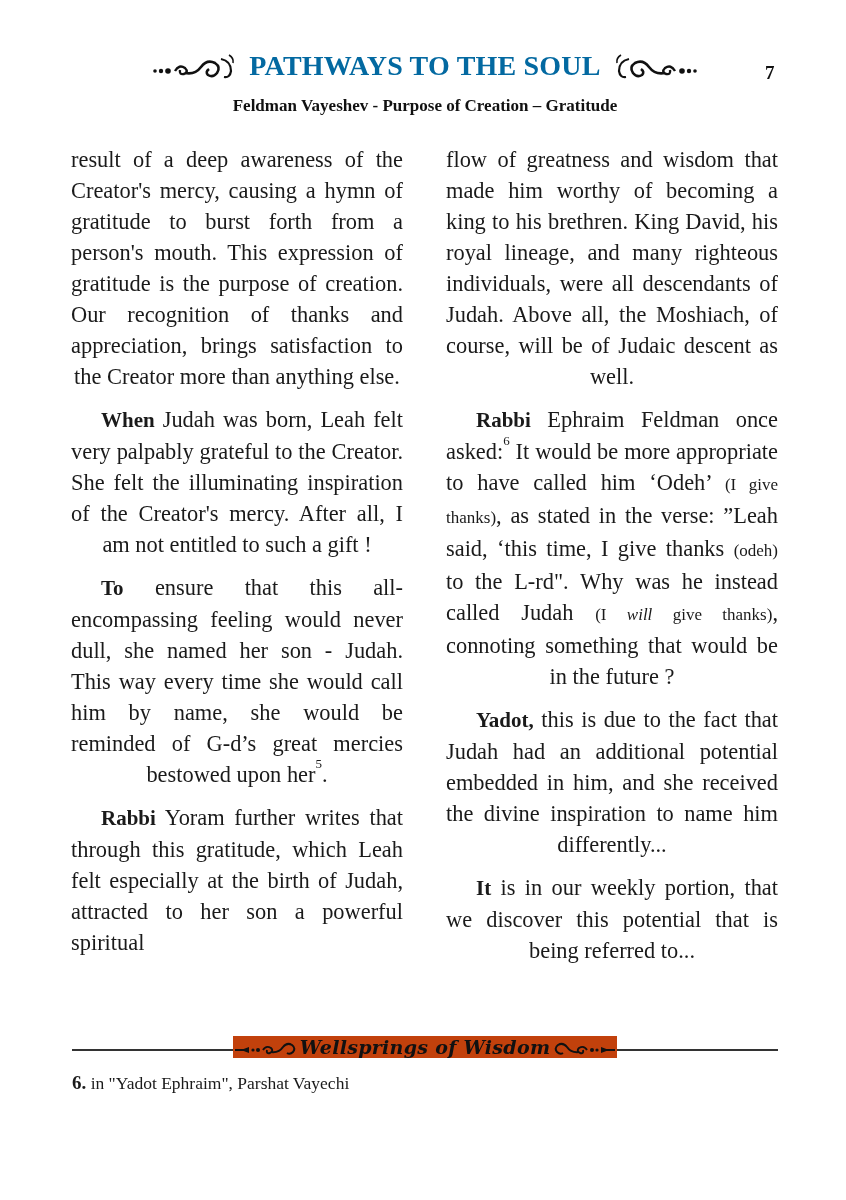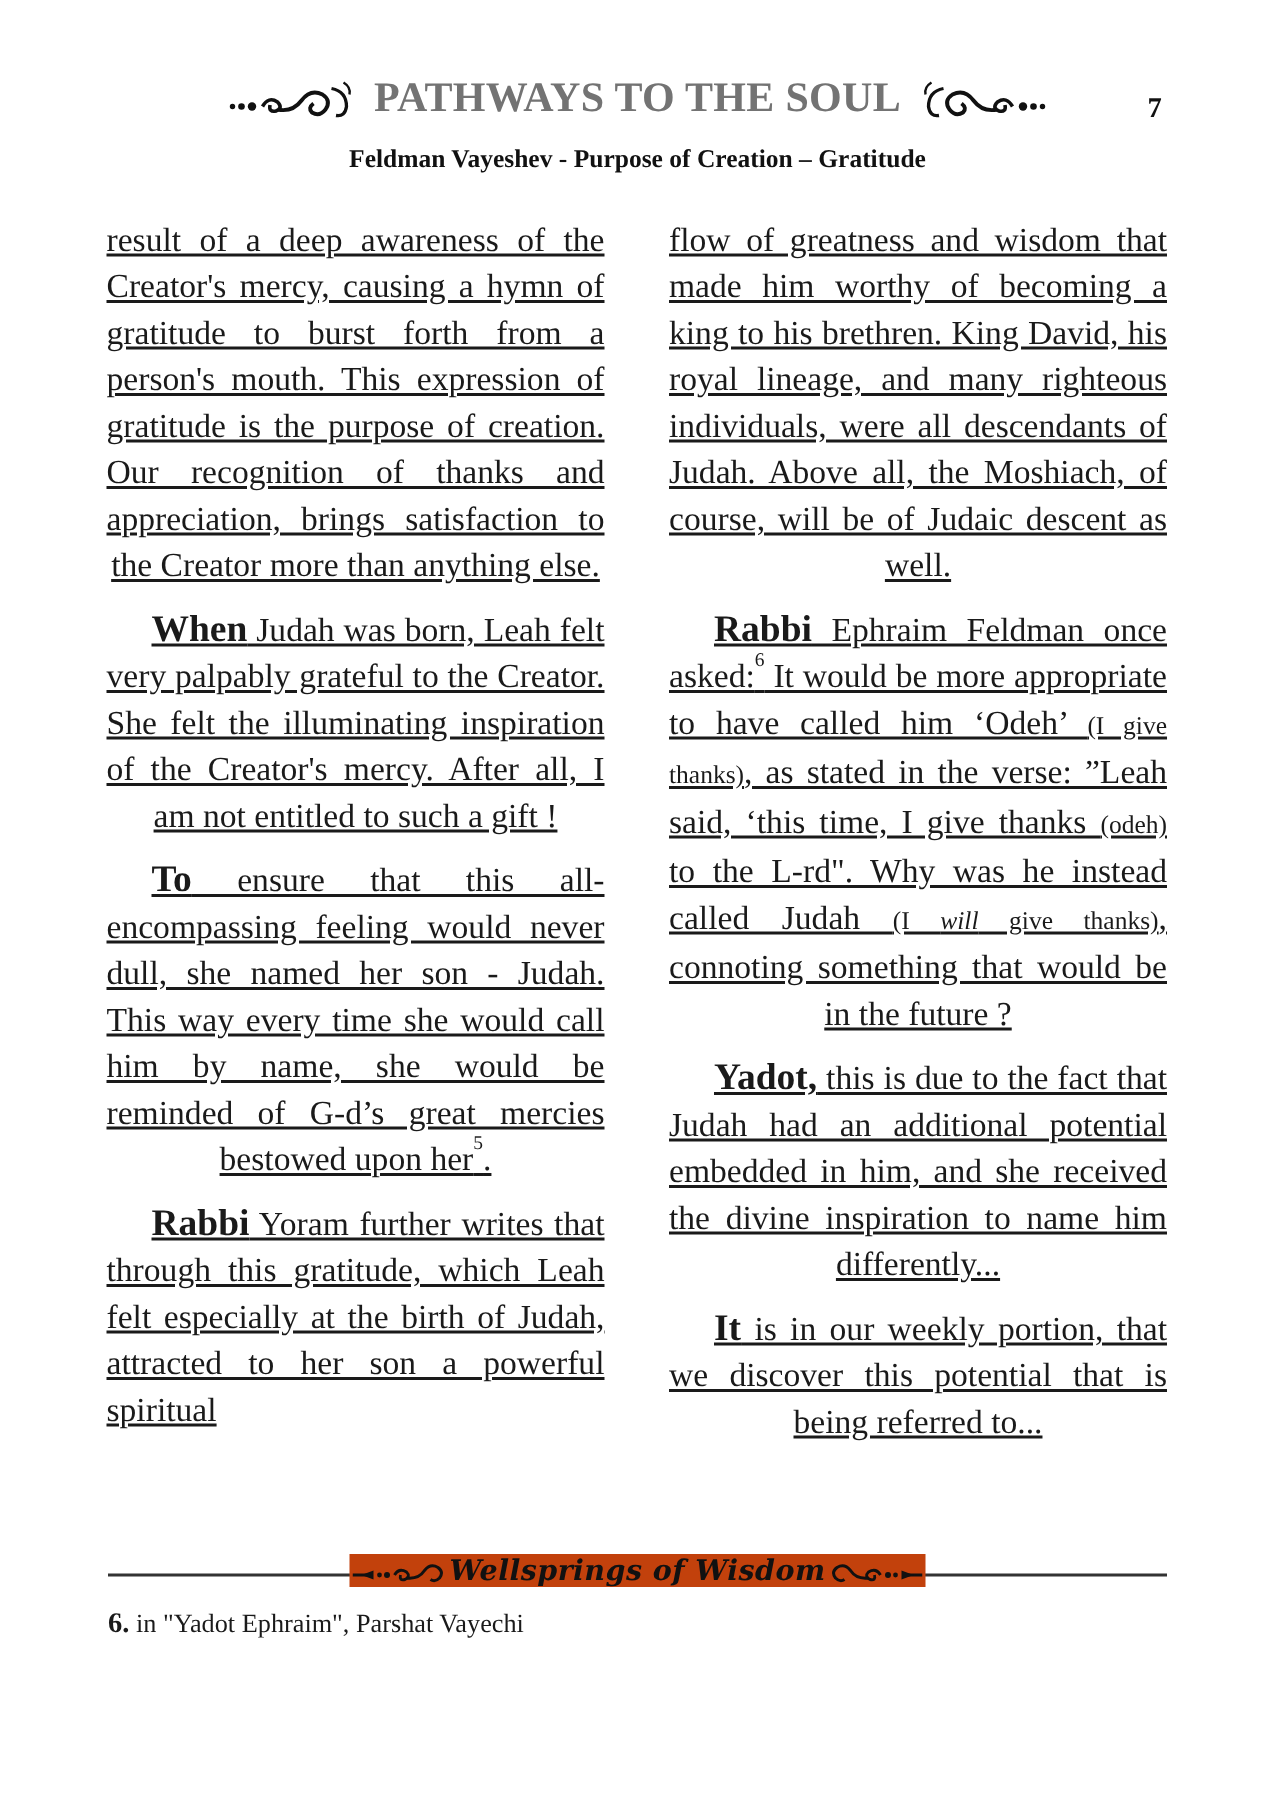--- a/index.html
+++ b/index.html
@@ -30,21 +30,21 @@
     display: flex;
     align-items: center;
     justify-content: center;
     white-space: nowrap;
   }
   .running-title .title-text {
     font-family: "Liberation Serif", serif;
     font-weight: bold;
     font-size: 28px;
     letter-spacing: 0.2px;
-    color: #737373;
+    color: #0369a1;
     margin: 0 6px;
   }
   .flourish svg { display: block; }
   .page-number {
     position: absolute;
     left: 765px;
     top: 12px;
     font-family: "Liberation Serif", serif;
     font-weight: bold;
     font-size: 19px;
@@ -71,27 +71,26 @@
     line-height: 31px;
     text-align: justify;
     hyphens: none;
   }
   .col-left { left: 71px; }
   .col-right { left: 446px; }
   .para {
     margin: 0 0 12px 0;
     text-align: justify;
     text-align-last: center;
-    text-decoration: underline;
   }
   .para.first { text-indent: 0; }
   .para.indented { text-indent: 30px; }
   .lead {
     font-weight: bold;
-    font-size: 25px;
+    font-size: 21px;
   }
   .small {
     font-size: 17px;
   }
   .small i { font-style: italic; }
   sup.fn {
     font-size: 13px;
     vertical-align: top;
     position: relative;
     top: -2px;

